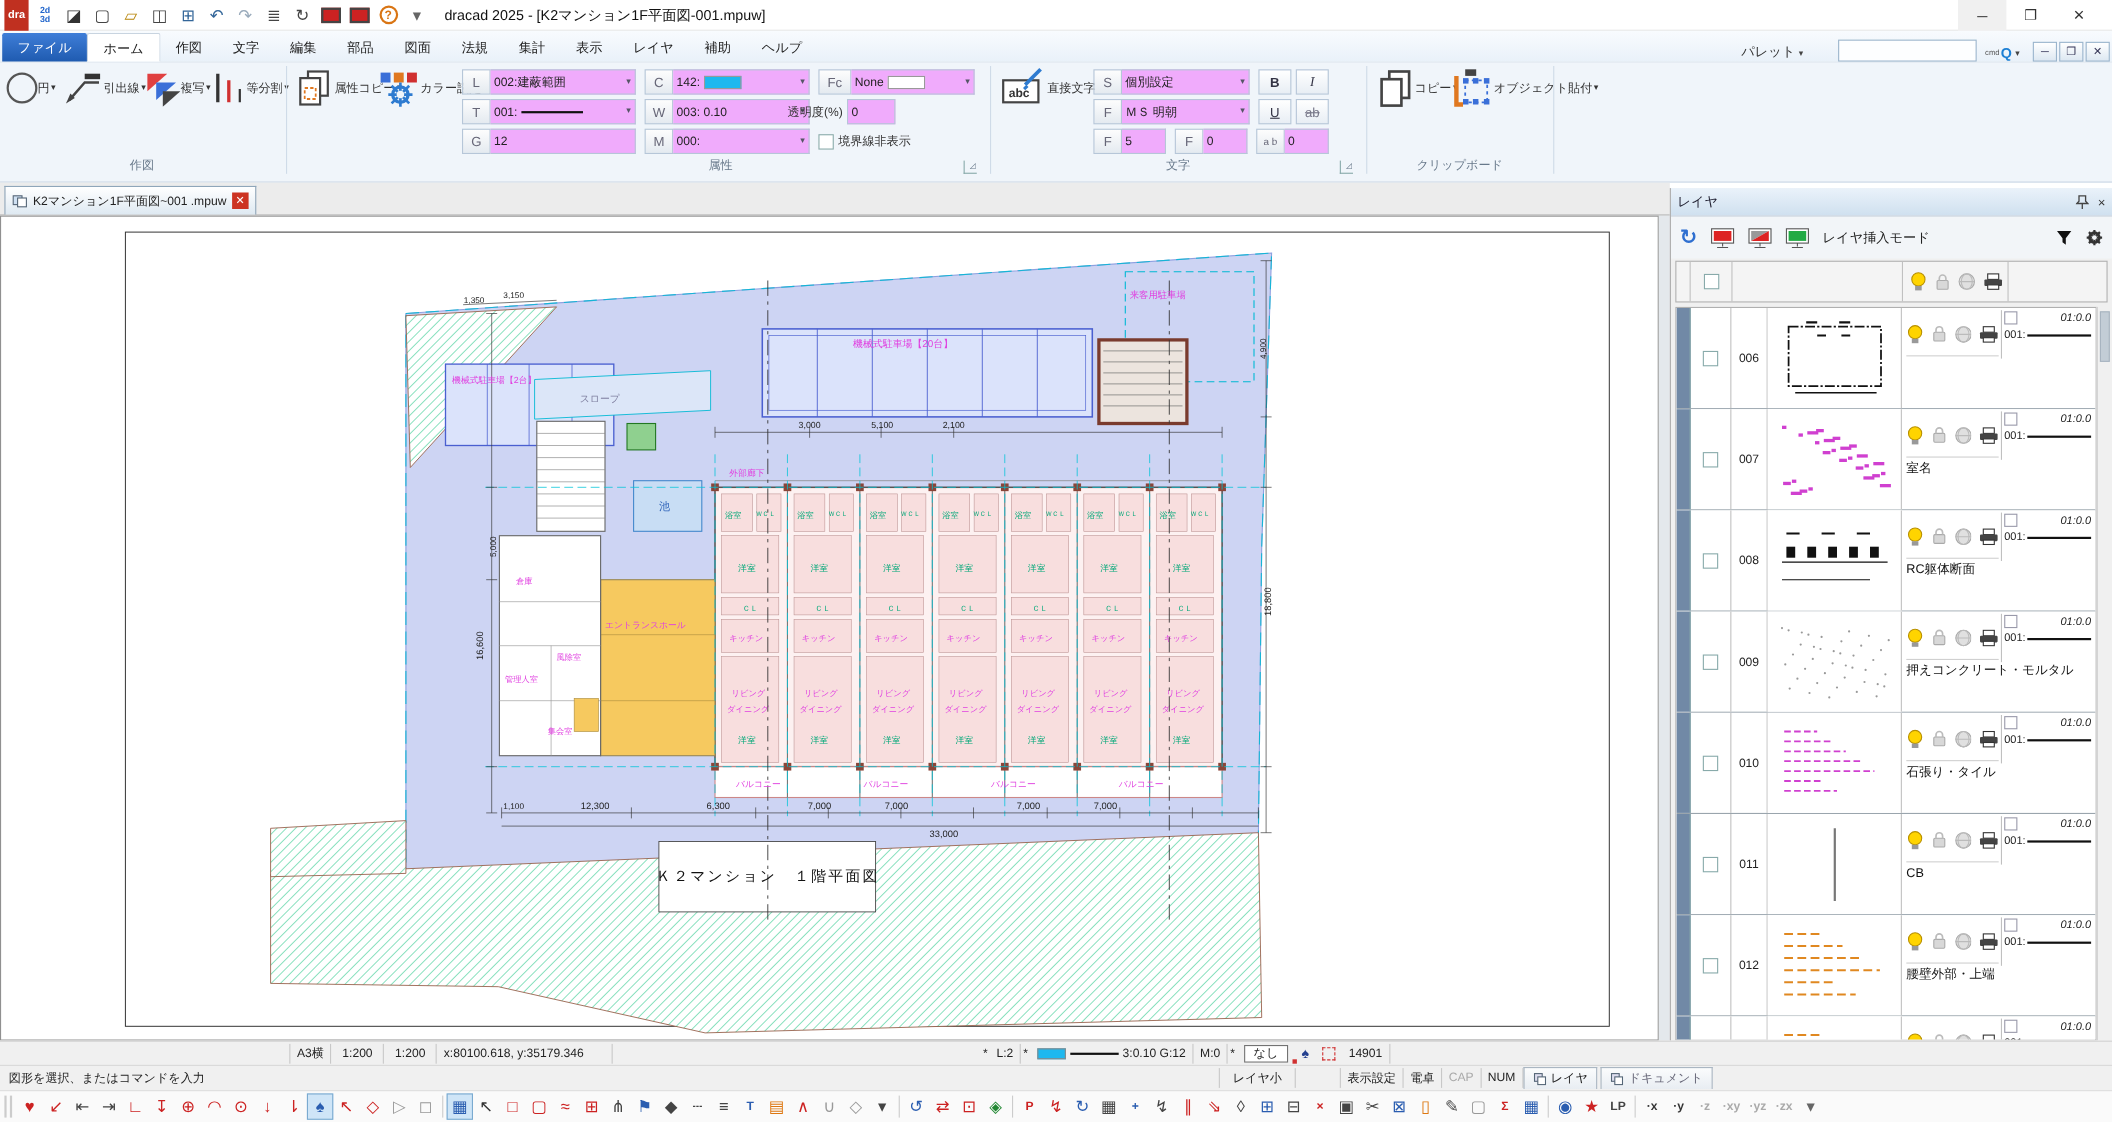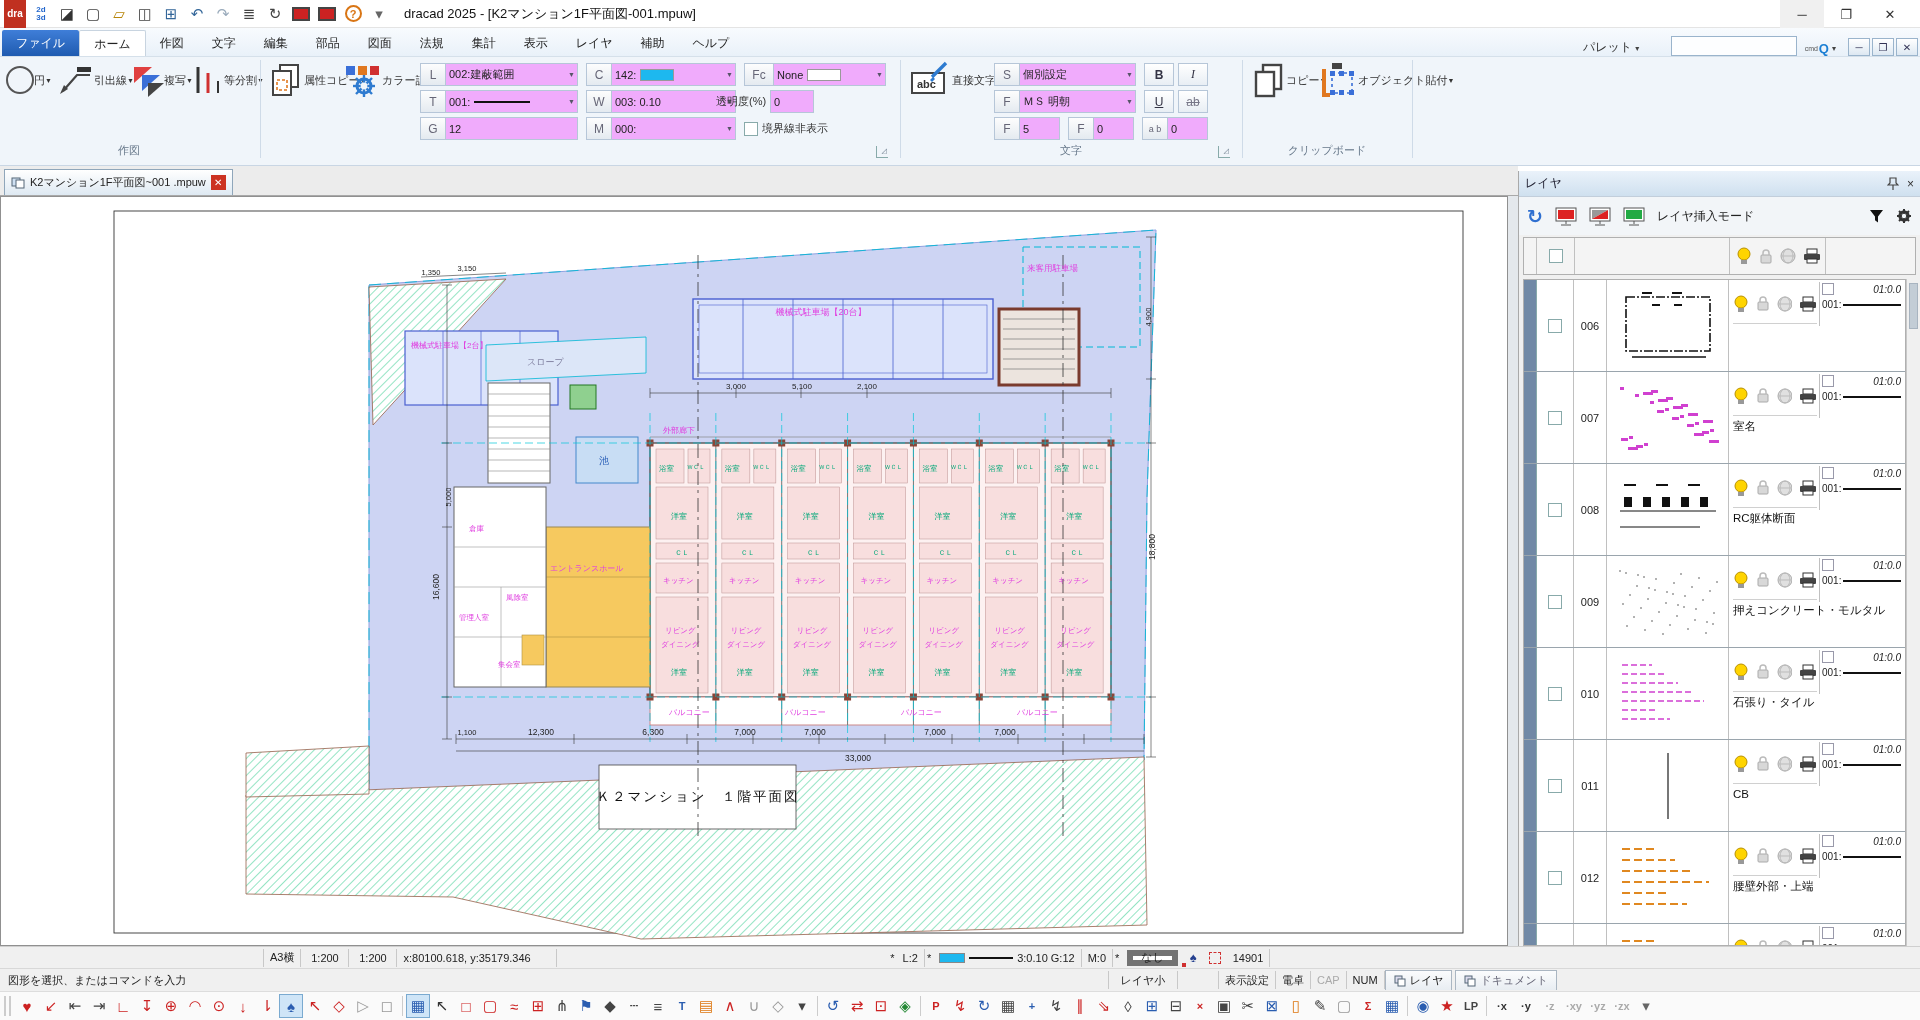--- a/index.html
+++ b/index.html
@@ -88,21 +88,21 @@
   #lp-scroll { position:absolute; right:0; top:108px; width:14px; bottom:0; background:#f0f0f0; border-left:1px solid #c8c8c8; }
   #lp-scroll .thumb { position:absolute; left:2px; top:4px; width:9px; height:46px; background:#c3cdd6; border:1px solid #a8b4c0; }
 
   
   #status1 { position:absolute; left:0; top:946px; width:1920px; height:22px; background:#f0f0f0; border-top:1px solid #cfcfcf; display:flex; align-items:center; font-size:11px; color:#222; }
   #status2 { position:absolute; left:0; top:968px; width:1920px; height:23px; background:#f0f0f0; border-top:1px solid #d8d8d8; display:flex; align-items:center; font-size:11px; color:#222; }
   .scell { height:18px; display:flex; align-items:center; justify-content:center; border-right:1px solid #c8c8c8; padding:0 6px; white-space:nowrap; }
   .scell.noborder { border-right:none; }
   .cyansw { width:26px; height:10px; background:#1db8ef; border:1px solid #888; }
   .penline2 { width:44px; border-top:2px solid #111; margin:0 4px; }
-  .nashibox { border:6px solid #737373; background:#fff; padding:0 8px; height:16px; display:flex; align-items:center; }
+  .nashibox { border:1px solid #737373; background:#fff; padding:0 8px; height:16px; display:flex; align-items:center; }
   .redsel { width:12px; height:12px; border:1px dashed #d03030; position:relative; }
   .sspade { color:#25408f; font-size:13px; position:relative; }
   .sspade:after { content:""; position:absolute; left:-2px; bottom:0; width:4px; height:4px; background:#d03030; }
   .stab { display:flex; align-items:center; gap:4px; height:20px; padding:0 8px; border:1px solid #aab6c2; border-bottom:none; background:linear-gradient(#fbfcfd,#e8edf2); font-size:11px; margin-right:3px; }
   .grayed { color:#aaa; }
 
   
   #btoolbar { position:absolute; left:0; top:991px; width:1920px; height:29px; background:#fafafa; border-top:1px solid #ddd; display:flex; align-items:center; padding-left:3px; }
   .bicon { width:24px; height:24px; display:flex; align-items:center; justify-content:center; font-size:15px; cursor:default; border:1px solid transparent; }
   .bicon.hl { background:#cfe5f7; border:1px solid #7aaad0; }
@@ -313,20 +313,21 @@
       <span style="font-size:11px;color:#333;margin-right:4px;">透明度(%)</span>
       <div class="fcombo" style="width:44px;border-left:1px solid #b6c6d8;">
           <span>0</span>
         </div>
     </div>
     <div class="fldrow" style="left:744px;top:60px;align-items:center;">
       <span class="chkbox"></span>
       <span style="font-size:11px;color:#333;margin-left:4px;">境界線非表示</span>
     </div>
     <div class="rsep" style="left:900px;"></div>
+    <div class="rgroup-label" style="left:420px;width:470px;">属性</div>
     <div class="launcher" style="left:876px;"></div>
 
     <div class="rtool" style="left:908px;width:76px;">
       <div class="ricon">
         <svg width="44" height="38">
             <rect x="4" y="12" width="32" height="20" fill="#fff" stroke="#444" stroke-width="2"></rect>
             <text x="9" y="27" font-size="11" font-weight="bold" fill="#333">abc</text>
             <path d="M24 16 L38 2" stroke="#2e7bd0" stroke-width="3.4"></path>
             <path d="M22 19 l3 -3 l2 2 l-3 3 z" fill="#2e7bd0"></path>
           </svg>

